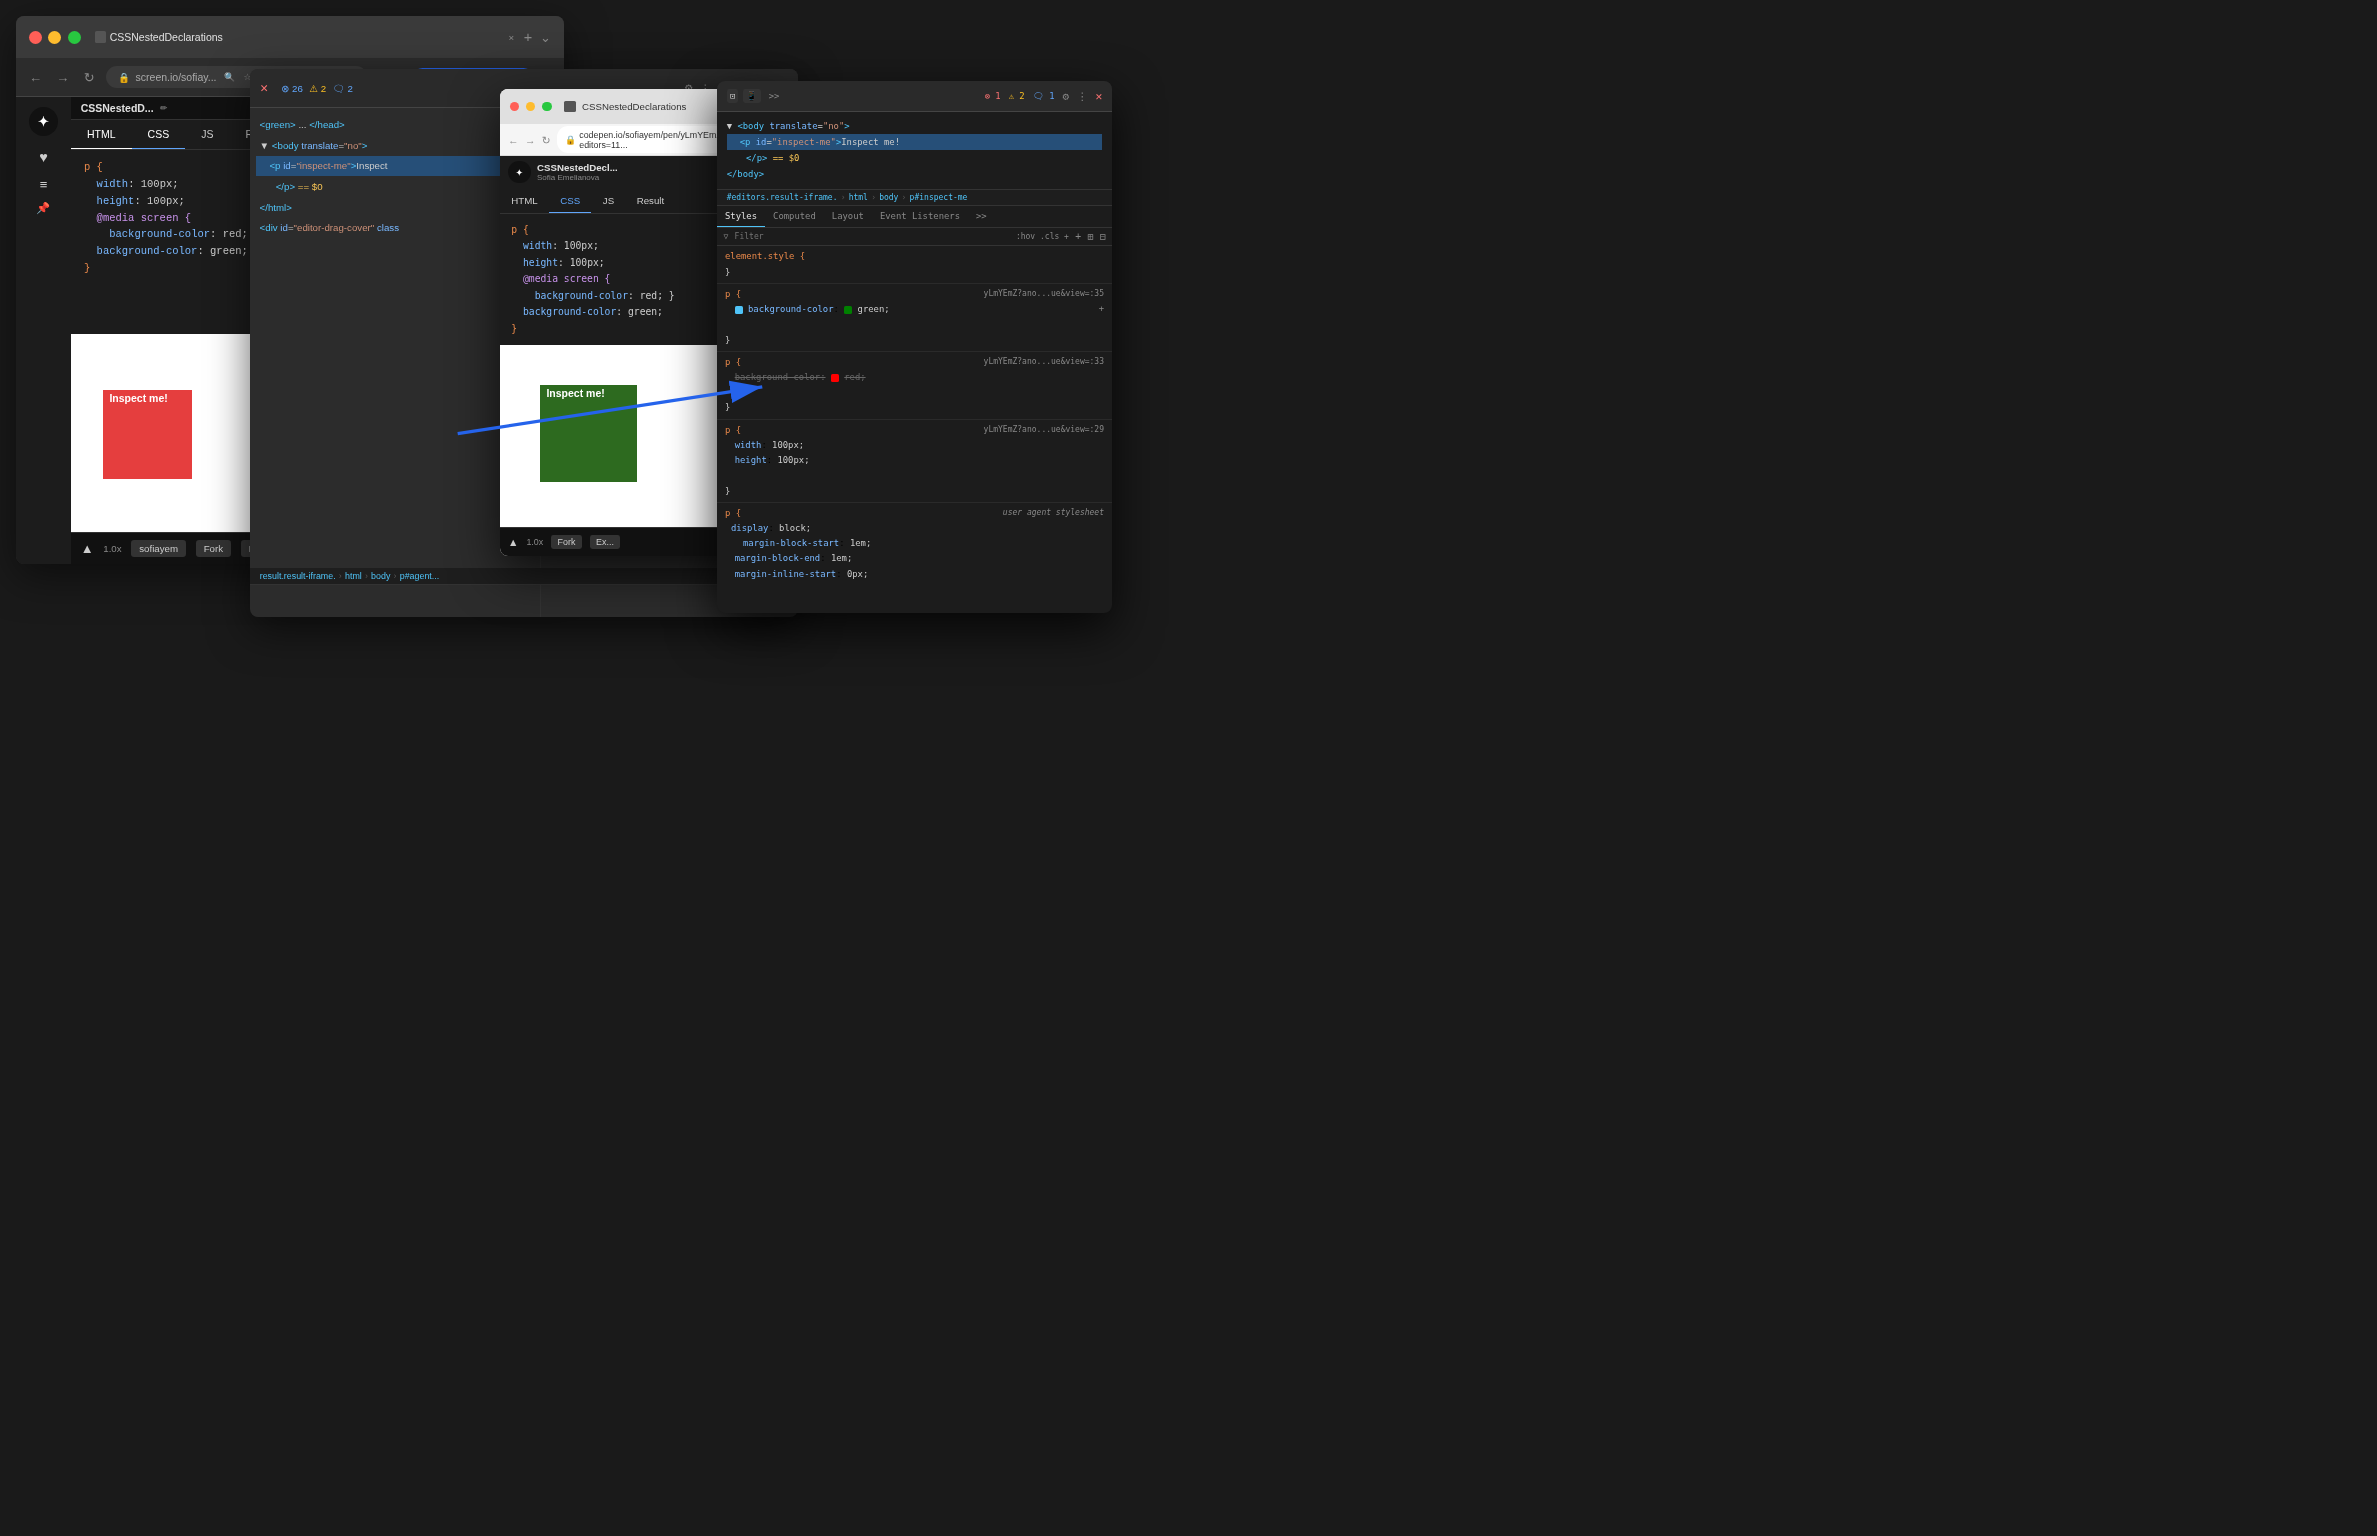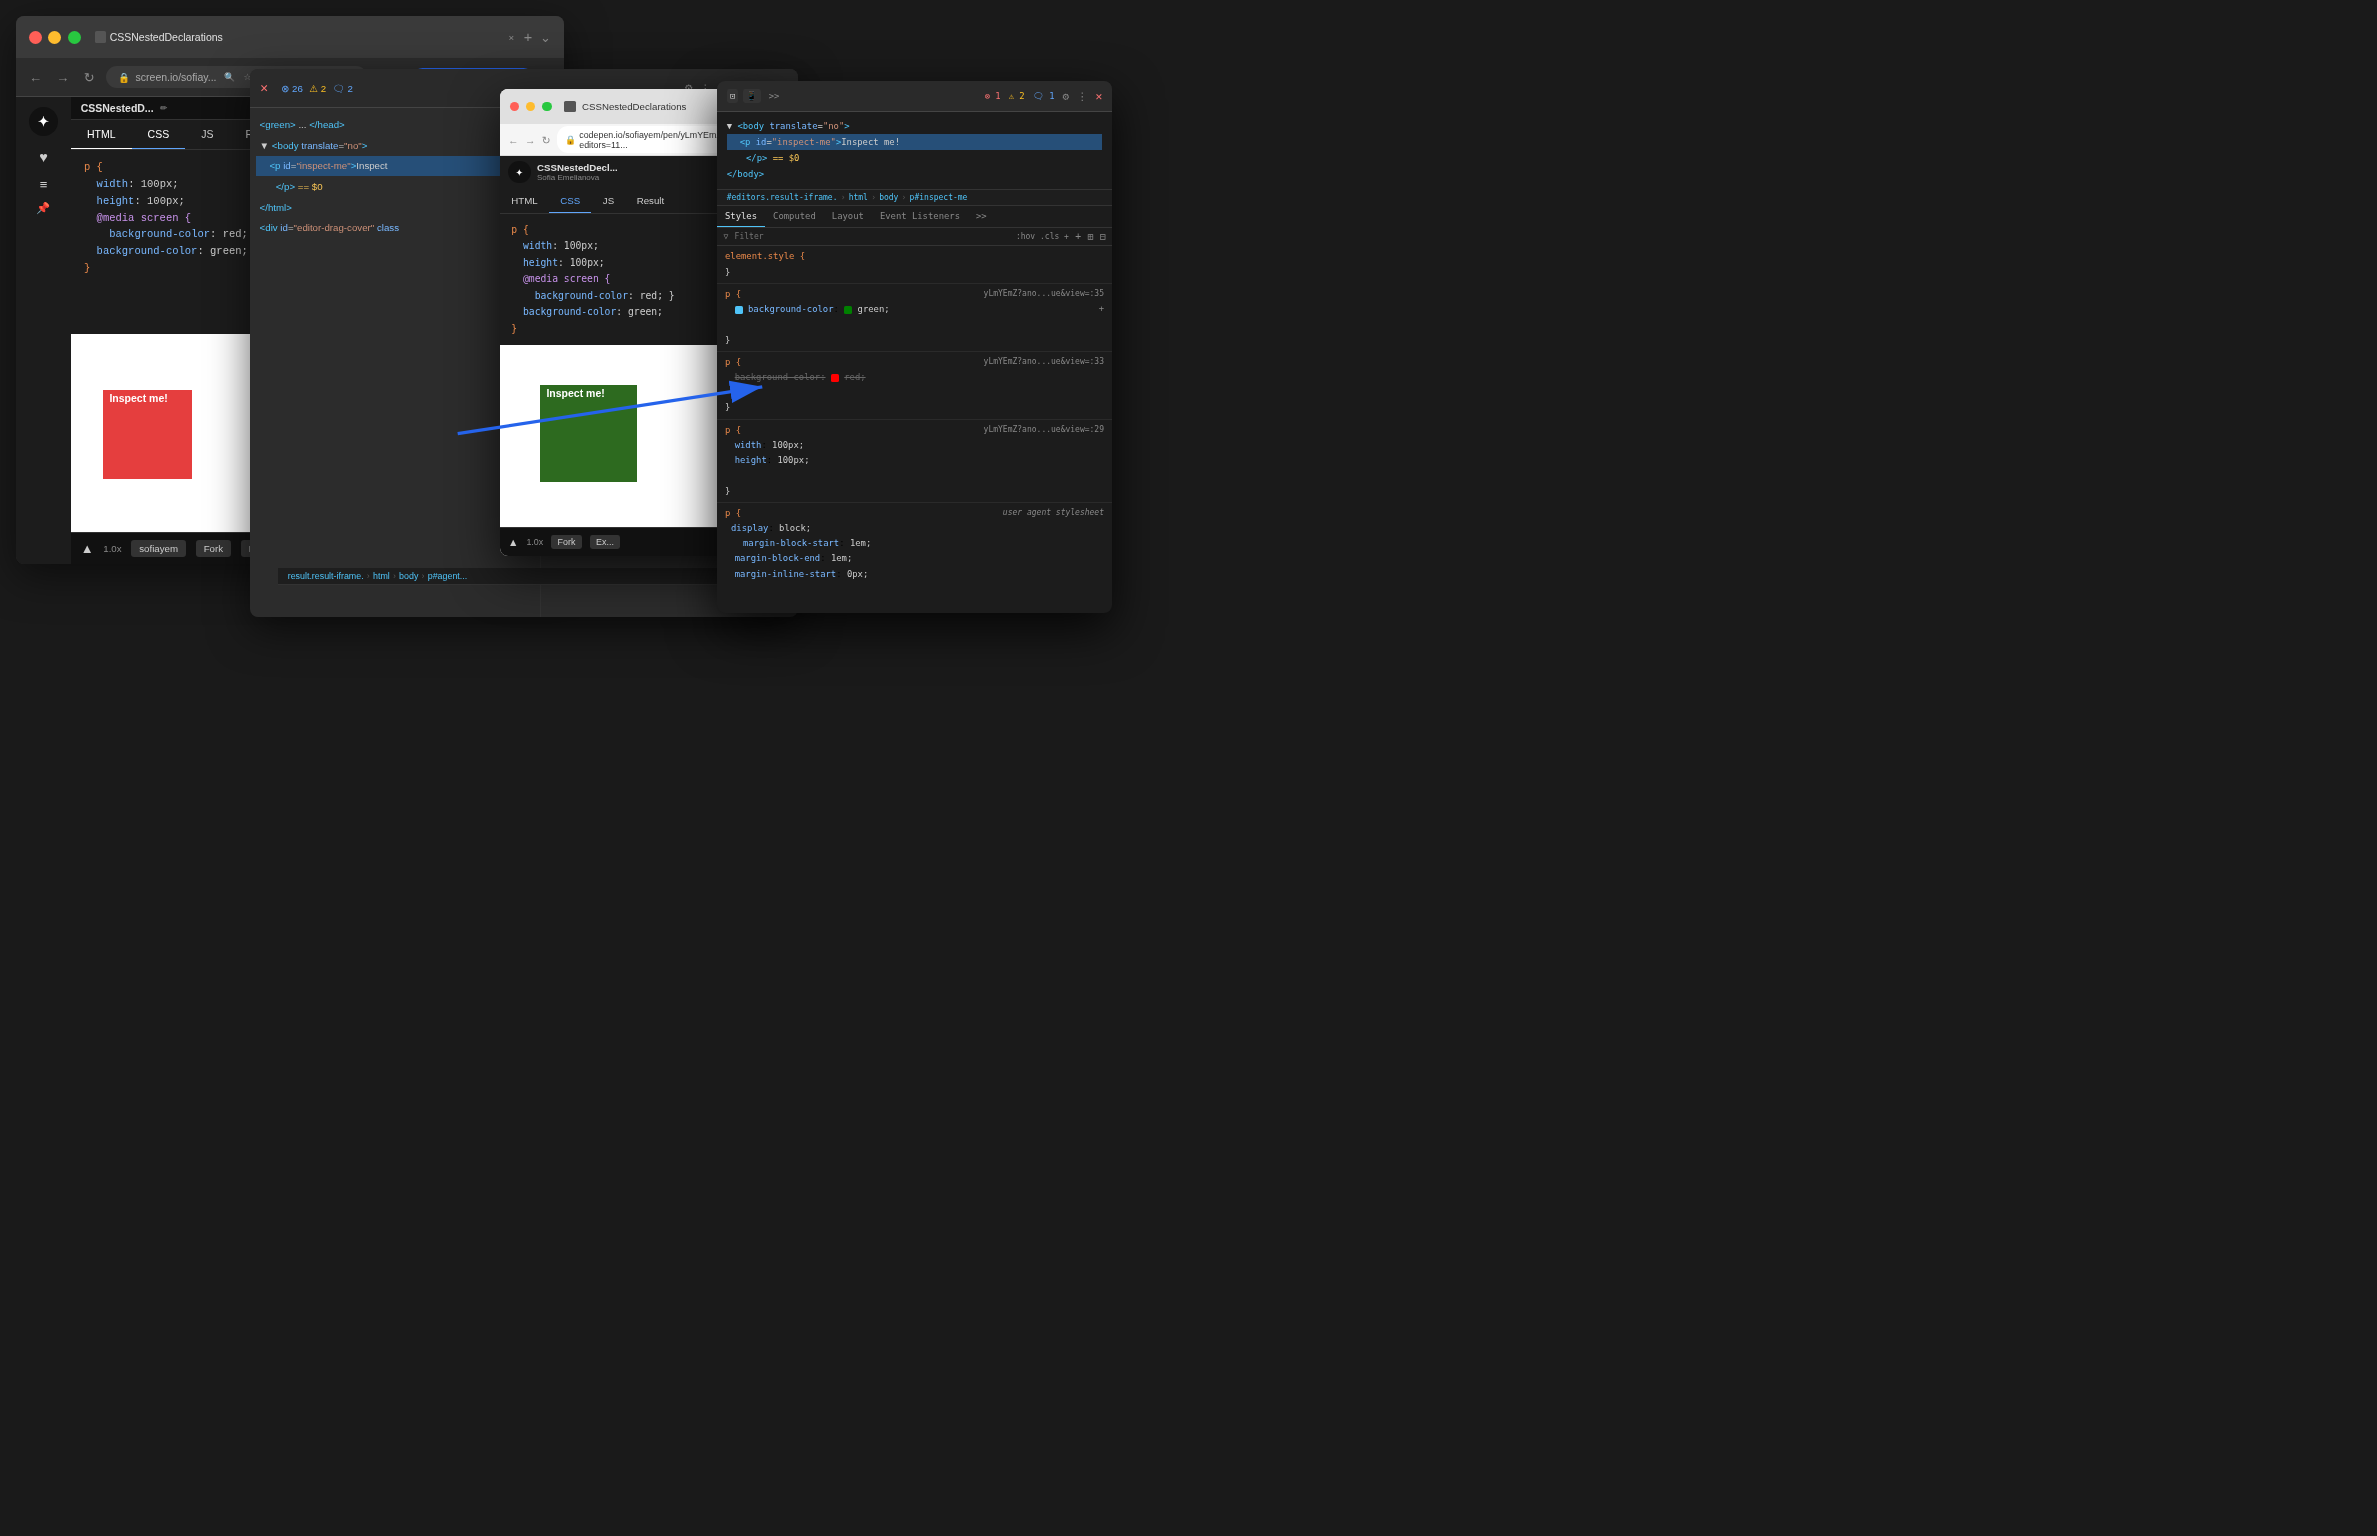--- a/index.html
+++ b/index.html
@@ -187,21 +187,20 @@
     .ht-dollar { color: #f8c555; }
 
     .breadcrumb-bar {
       display: flex;
       gap: 3.2px;
       padding: 3.2px 9.7px;
       background: #1e1e1e;
       border-bottom: 0.8px solid #333;
       font-size: 8.9px;
       color: #888;
-      margin-left: 28px;
     }
 
     .bc-item { color: #4fc3f7; }
     .bc-sep { color: #555; }
 
     
     .styles-tabs {
       display: flex;
       border-bottom: 0.8px solid #333;
     }

